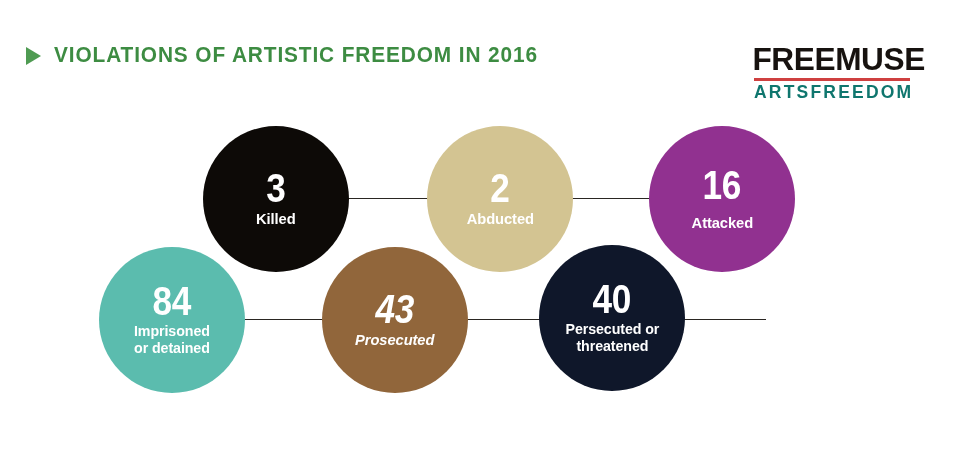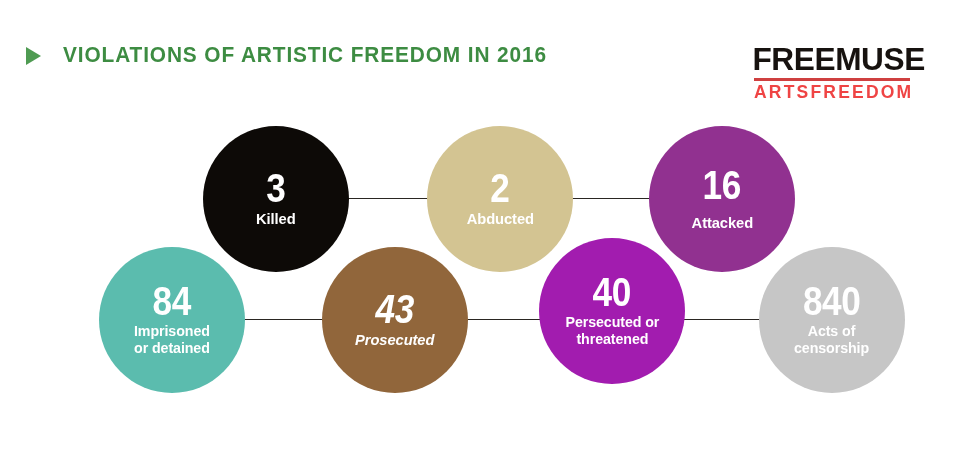--- a/index.html
+++ b/index.html
@@ -27,21 +27,21 @@
     width: 968px;
     height: 120px;
   }
 
   #title-row {
     position: absolute;
     left: 26px;
     top: 45px;
     display: flex;
     align-items: center;
-    gap: 22px;
+    gap: 13px;
     text-align: center;
   }
 
   #bullet-triangle {
     width: 0;
     height: 0;
     border-top: 9px solid transparent;
     border-bottom: 9px solid transparent;
     border-left: 15px solid #4f9b52;
     flex: none;
@@ -77,21 +77,21 @@
   }
   #logo-rule {
     height: 3px;
     background: #cf4040;
     margin: 3px 0 3px 0;
     width: 100%;
   }
   #logo-artsfreedom {
     font-size: 17.5px;
     font-weight: bold;
-    color: #ef4444;
+    color: #0f766e;
     letter-spacing: 2.2px;
     line-height: 1;
     white-space: nowrap;
   }
 
   
   .connector {
     position: absolute;
     height: 1.4px;
     background: #2a2622;
@@ -186,29 +186,22 @@
     </div>
   </div>
 
   <div class="bubble" style="left:322px; top:247px; width:146px; height:146px; background:#91663b;font-style:italic;">
     <div class="value">43</div>
     <div class="label">
       <div>Prosecuted</div>
     </div>
   </div>
 
-  <div class="bubble small-label" style="left:539px; top:238px; width:146px; height:146px; background:#a21caf;">
+  <div class="bubble small-label" style="left:539px; top:245px; width:146px; height:146px; background:#0f172a;">
     <div class="value">40</div>
     <div class="label">
       <div>Persecuted or</div>
       <div>threatened</div>
     </div>
   </div>
 
-  <div class="bubble small-label" style="left:759px; top:247px; width:146px; height:146px; background:#c6c6c6;">
-    <div class="value">840</div>
-    <div class="label">
-      <div>Acts of</div>
-      <div>censorship</div>
-    </div>
-  </div>
 
 </div>
 
 </body></html>

